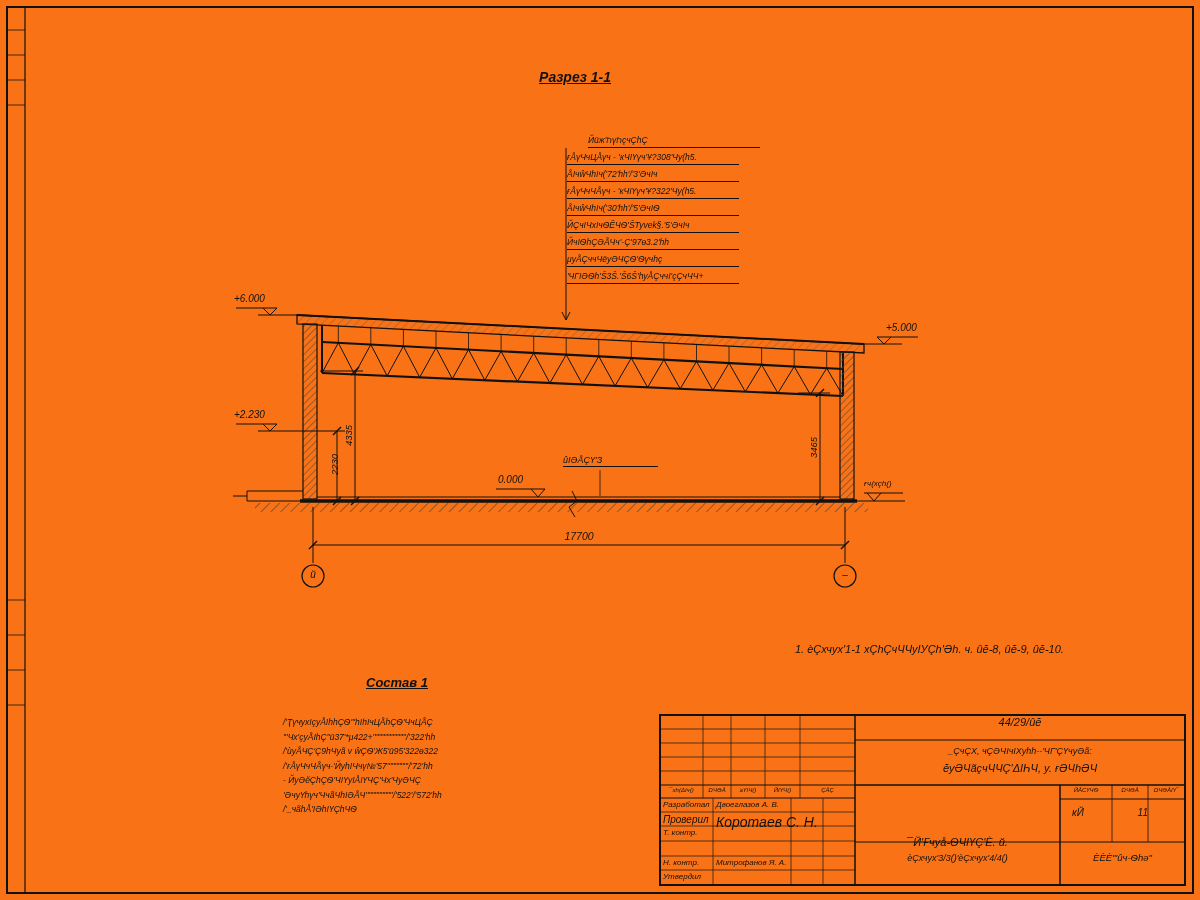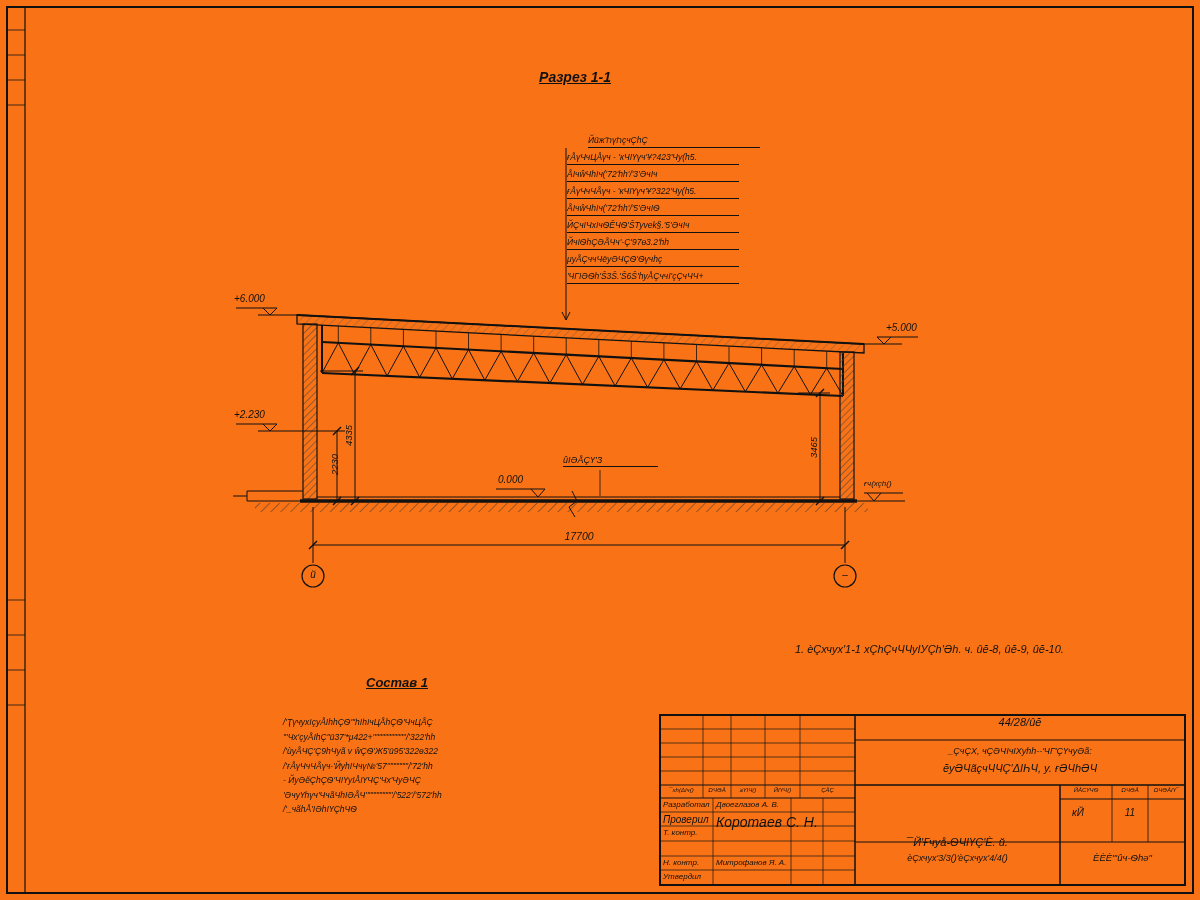--- a/index.html
+++ b/index.html
@@ -192,24 +192,24 @@
     <line x1="800" y1="715" x2="800" y2="798" stroke-width="0.7"></line>
     <line x1="713" y1="798" x2="713" y2="885" stroke-width="0.7"></line>
     <line x1="791" y1="798" x2="791" y2="885" stroke-width="0.7"></line>
     <line x1="823" y1="798" x2="823" y2="885" stroke-width="0.7"></line>
   </g>
 </svg>
 
 <div class="t b c" style="left:525px;top:69px;width:100px;font-size:14px;text-decoration:underline;">Разрез 1-1</div>
 
 <div class="t ul" style="left:567px;top:136px;width:172px;font-size:8.5px;margin-left:21px;">Йüж'ҺүҺçчÇhÇ</div>
-<div class="t ul" style="left:567px;top:153px;width:172px;font-size:8.5px;">ғÅүЧчЦÅүч - 'кЧIҮүч'Ұ?423'Чу(h5.</div>
+<div class="t ul" style="left:567px;top:153px;width:172px;font-size:8.5px;">ғÅүЧчЦÅүч - 'кЧIҮүч'Ұ?308'Чу(h5.</div>
 <div class="t ul" style="left:567px;top:170px;width:172px;font-size:8.5px;">ÅIчŵЧhIч('72'hh'/'3'ӘчIч</div>
 <div class="t ul" style="left:567px;top:187px;width:172px;font-size:8.5px;">ғÅүЧчЧÅүч - 'кЧIҮүч'Ұ?322'Чу(h5.</div>
-<div class="t ul" style="left:567px;top:204px;width:172px;font-size:8.5px;">ÅIчŵЧhIч('72'hh'/'5'ӘчIѲ</div>
+<div class="t ul" style="left:567px;top:204px;width:172px;font-size:8.5px;">ÅIчŵЧhIч('30'hh'/'5'ӘчIѲ</div>
 <div class="t ul" style="left:567px;top:221px;width:172px;font-size:8.5px;">ЙÇчIЧхIчѲЁЧѲ'ŠTyvek§.'5'ӘчIч</div>
 <div class="t ul" style="left:567px;top:238px;width:172px;font-size:8.5px;">ЙчIѲhÇӘÅЧч'-Ç'97ө3.2'hh</div>
 <div class="t ul" style="left:567px;top:255px;width:172px;font-size:8.5px;">μуÅÇччЧёуӘЧÇѲ'Ѳүчhç</div>
 <div class="t ul" style="left:567px;top:272px;width:172px;font-size:8.5px;">'ЧГІӘѲh'Š3Š.'Š6Š'hуÅÇччI'çÇчЧЧ+</div>
 
 <div class="t" style="left:234px;top:293px;font-size:10px;">+6.000</div>
 <div class="t" style="left:886px;top:322px;font-size:10px;">+5.000</div>
 <div class="t" style="left:234px;top:409px;font-size:10px;">+2.230</div>
 <div class="t" style="left:498px;top:474px;font-size:10px;">0.000</div>
 <div class="t" style="left:864px;top:479px;font-size:8px;">ғч(хçh()</div>
@@ -228,21 +228,21 @@
 
 <div class="t b" style="left:366px;top:676px;font-size:13px;text-decoration:underline;">Состав 1</div>
 <div class="t" style="left:283px;top:718px;font-size:8.5px;">/'ҬүчухIçуÅIhhÇѲ'"һIһIчЦÅhÇѲ'ЧчЦÅÇ</div>
 <div class="t" style="left:283px;top:733px;font-size:8.5px;">'"Чх'çуÅIhÇ"ū37'*μ422+'""""""""""'/'322'hh</div>
 <div class="t" style="left:283px;top:747px;font-size:8.5px;text-align:center;">/'ùуÅЧÇ'Ç9hЧуã v ŵÇѲ'Ж5'ū95'322ө322</div>
 <div class="t" style="left:283px;top:762px;font-size:8.5px;">/'ғÅүЧчЧÅүч-'ЙуhIЧчү№'57'""""""'/'72'hh</div>
 <div class="t" style="left:283px;top:776px;font-size:8.5px;">- ЙуӘĕÇhÇѲ'ЧIҮуIÅIҮЧÇ'Чх'ЧуӘЧÇ</div>
 <div class="t" style="left:283px;top:791px;font-size:8.5px;">'ӘчуҮhүч'ЧчãЧhIӘÅЧ'""""""""'/'522'/'572'hh</div>
 <div class="t" style="left:283px;top:805px;font-size:8.5px;">/'_чãhÅ'ІӘhIҮÇhЧѲ</div>
 
-<div class="t c" style="left:855px;top:716px;width:330px;font-size:11px;">44/28/ûĕ</div>
+<div class="t c" style="left:855px;top:716px;width:330px;font-size:11px;">44/29/ûĕ</div>
 <div class="t c" style="left:858px;top:746px;width:324px;font-size:9px;">_ÇчÇХ, чÇӘЧIчIХуhh--'ЧГ'ÇҮчуӘã:</div>
 <div class="t c" style="left:858px;top:762px;width:324px;font-size:11px;">ĕуӘЧãçчЧЧÇ'ΔІҺЧ, у. ғӘЧhӘЧ</div>
 
 <div class="t c" style="left:660px;top:787px;width:43px;font-size:6px;">¯хh(ΔIч()</div>
 <div class="t c" style="left:703px;top:787px;width:28px;font-size:6px;">ΩЧӘÅ</div>
 <div class="t c" style="left:731px;top:787px;width:34px;font-size:6px;">≥ҮIЧ()</div>
 <div class="t c" style="left:765px;top:787px;width:35px;font-size:6px;">ЙIҮЧ()</div>
 <div class="t c" style="left:800px;top:787px;width:55px;font-size:6px;">ÇÅÇ</div>
 
 <div class="t" style="left:663px;top:800px;font-size:8px;">Разработал</div>
@@ -253,18 +253,18 @@
 <div class="t" style="left:663px;top:858px;font-size:8px;">Н. контр.</div>
 <div class="t" style="left:716px;top:858px;font-size:8px;">Митрофанов Я. А.</div>
 <div class="t" style="left:663px;top:872px;font-size:8px;">Утвердил</div>
 
 <div class="t c" style="left:857px;top:836px;width:201px;font-size:11px;">¯Й'Ғчуå-ѲЧIҮÇ'È. ŭ.</div>
 
 <div class="t c" style="left:1060px;top:787px;width:52px;font-size:6px;">ЙÅСҮЧѲ</div>
 <div class="t c" style="left:1112px;top:787px;width:36px;font-size:6px;">ΩЧӘÅ</div>
 <div class="t c" style="left:1148px;top:787px;width:37px;font-size:6px;">ΩЧӘÅIҮ¯</div>
 <div class="t c" style="left:1060px;top:807px;width:36px;font-size:10px;">кЙ</div>
-<div class="t c" style="left:1112px;top:807px;width:36px;font-size:10px;">11</div>
+<div class="t c" style="left:1112px;top:807px;width:36px;font-size:10px;text-align:right;">11</div>
 
 <div class="t c" style="left:857px;top:853px;width:201px;font-size:9px;">èÇхчух'3/3()'èÇхчух'4/4()</div>
 <div class="t c" style="left:1062px;top:853px;width:121px;font-size:9.5px;">ÈÈÈ'"ûч-Ѳhә"</div>
 
 </div>
 
 </body></html>

